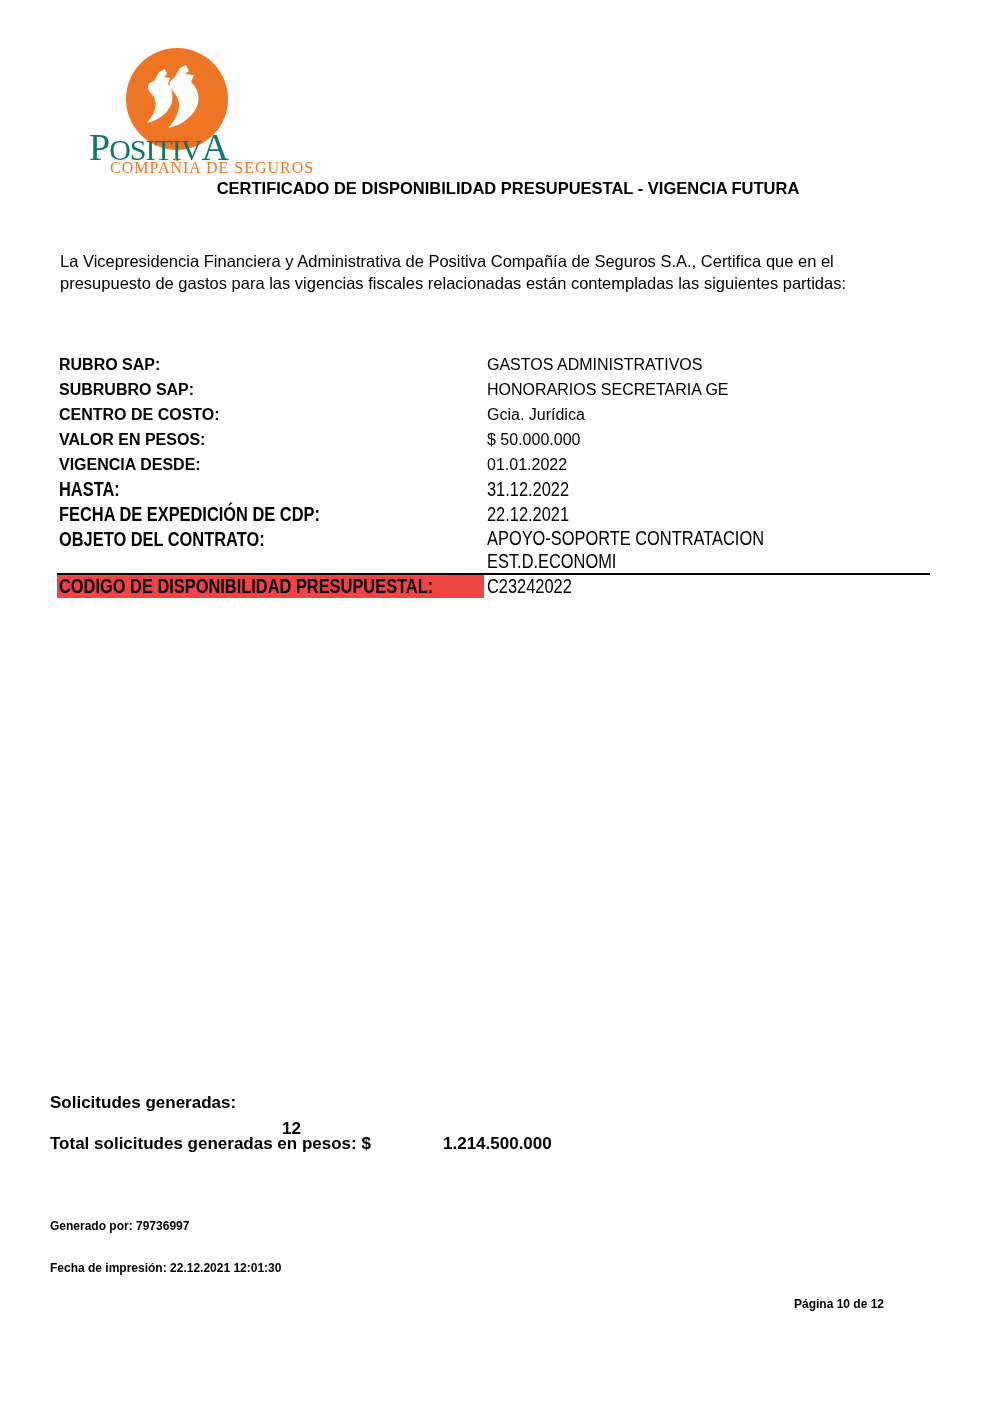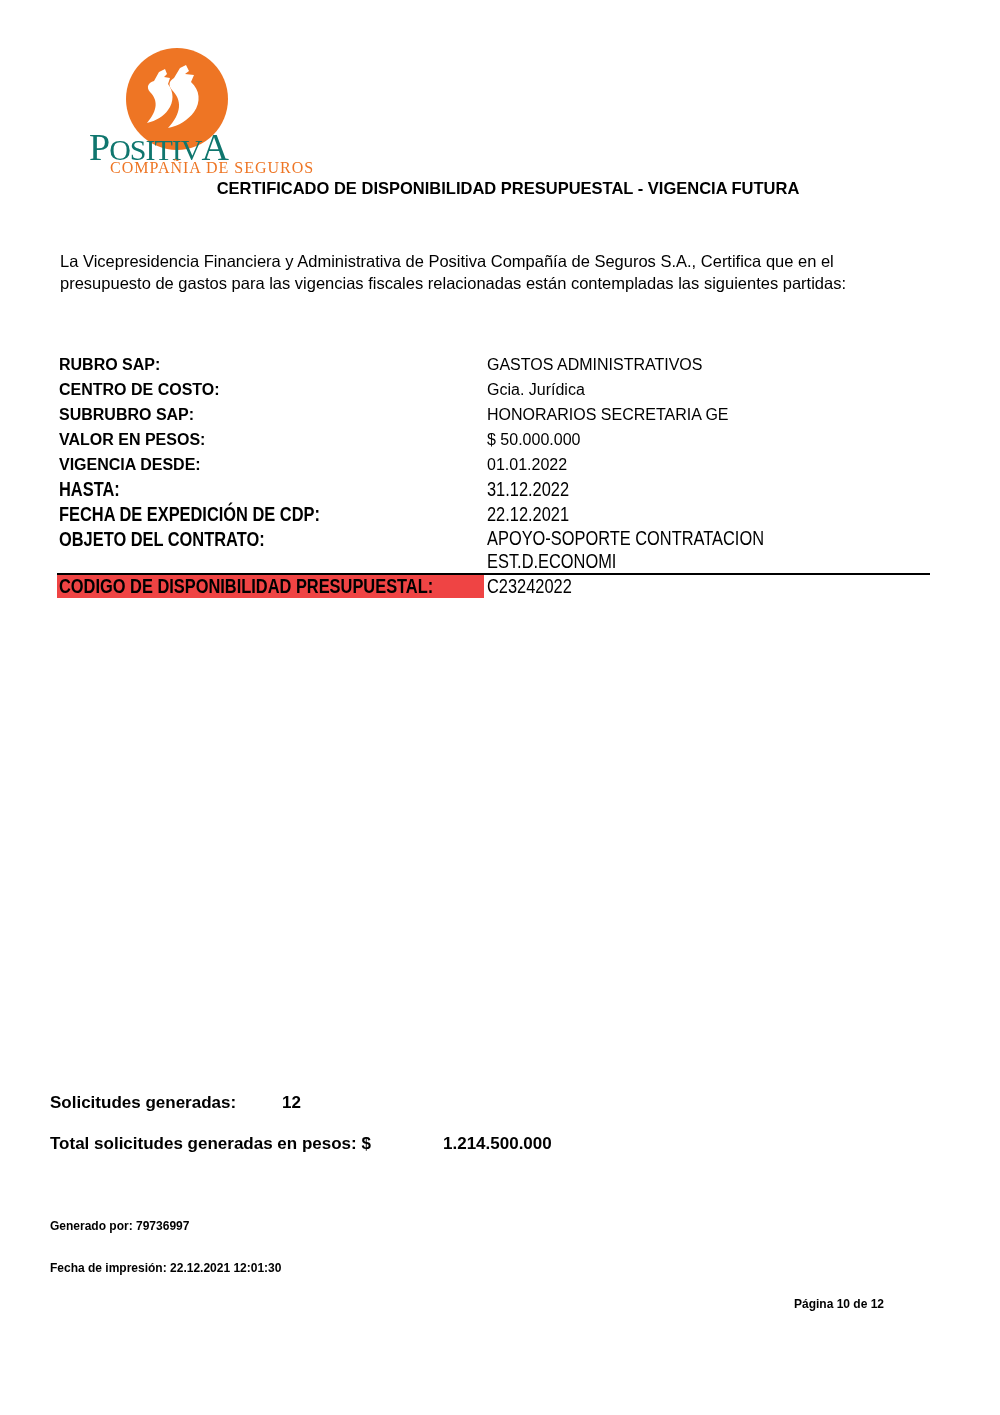--- a/index.html
+++ b/index.html
@@ -83,27 +83,27 @@
   </div>
 
   <div class="fields">
 
     <div class="frow normal">
       <div class="flabel">RUBRO SAP:</div>
       <div class="fvalue">GASTOS ADMINISTRATIVOS</div>
     </div>
 
     <div class="frow normal">
-      <div class="flabel">CENTRO DE COSTO:</div>
-      <div class="fvalue">Gcia. Jurídica</div>
+      <div class="flabel">SUBRUBRO SAP:</div>
+      <div class="fvalue">HONORARIOS SECRETARIA GE</div>
     </div>
 
     <div class="frow normal">
-      <div class="flabel">SUBRUBRO SAP:</div>
-      <div class="fvalue">HONORARIOS SECRETARIA GE</div>
+      <div class="flabel">CENTRO DE COSTO:</div>
+      <div class="fvalue">Gcia. Jurídica</div>
     </div>
 
     <div class="frow normal">
       <div class="flabel">VALOR EN PESOS:</div>
       <div class="fvalue">$ 50.000.000</div>
     </div>
 
     <div class="frow normal">
       <div class="flabel">VIGENCIA DESDE:</div>
       <div class="fvalue">01.01.2022</div>
@@ -130,21 +130,21 @@
     <div class="rule"></div>
 
     <div class="frow narrow codigo">
       <div class="flabel"><span>CODIGO DE DISPONIBILIDAD PRESUPUESTAL:</span></div>
       <div class="fvalue"><span>C23242022</span></div>
     </div>
 
   </div>
 
   <span class="abs sum" style="left:50px;top:1093px;">Solicitudes generadas:</span>
-  <span class="abs sum" style="left:282px;top:1093px;">12</span>
+  <span class="abs sum" style="left:282px;top:1119px;">12</span>
 
   <span class="abs sum" style="left:50px;top:1134px;">Total solicitudes generadas en pesos: $</span>
   <span class="abs sum" style="left:443px;top:1134px;">1.214.500.000</span>
 
   <span class="abs small" style="left:50px;top:1216px;">Generado por: 79736997</span>
   <span class="abs small" style="left:50px;top:1258px;">Fecha de impresión: 22.12.2021 12:01:30</span>
   <span class="abs small" style="left:794px;top:1294px;">Página 10 de 12</span>
 
 </div>
 

